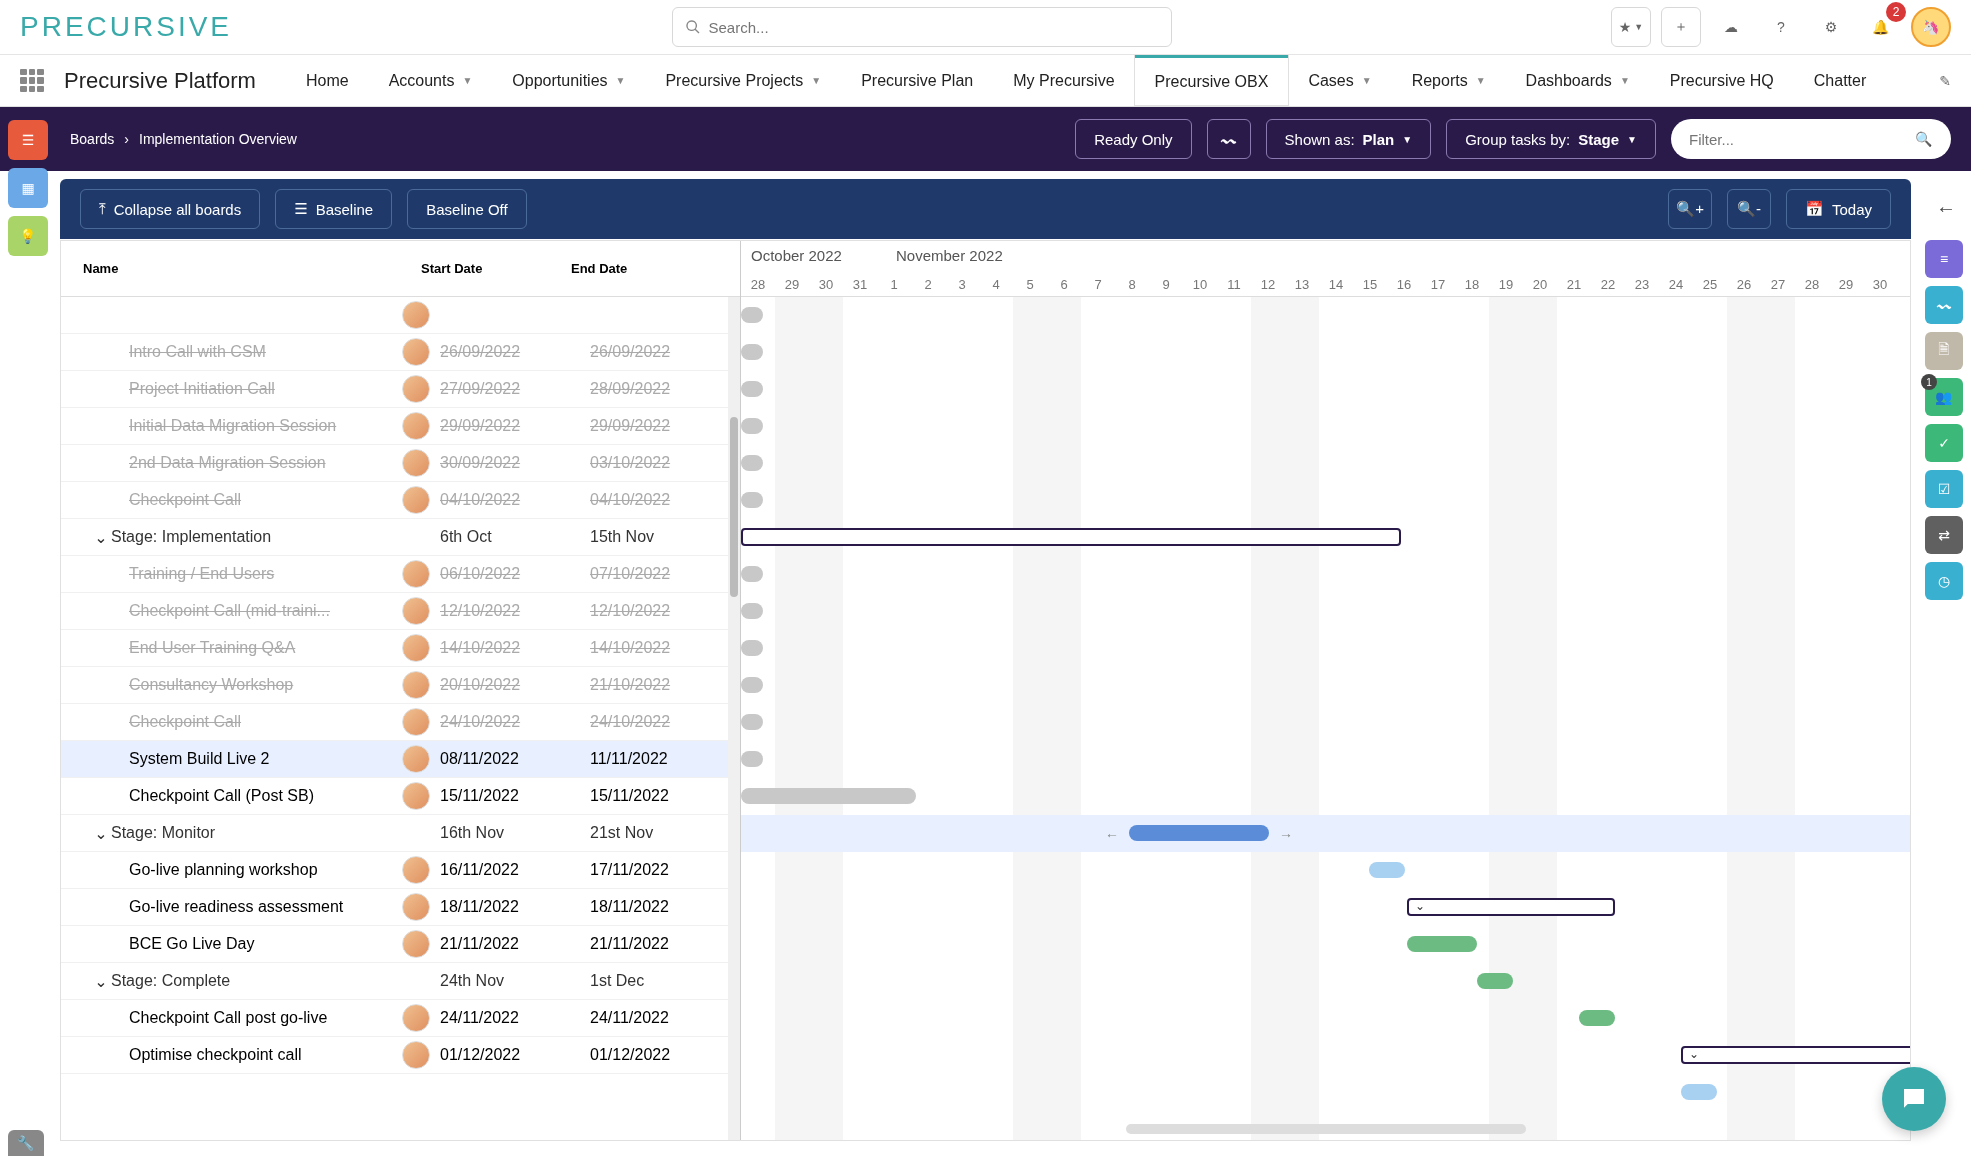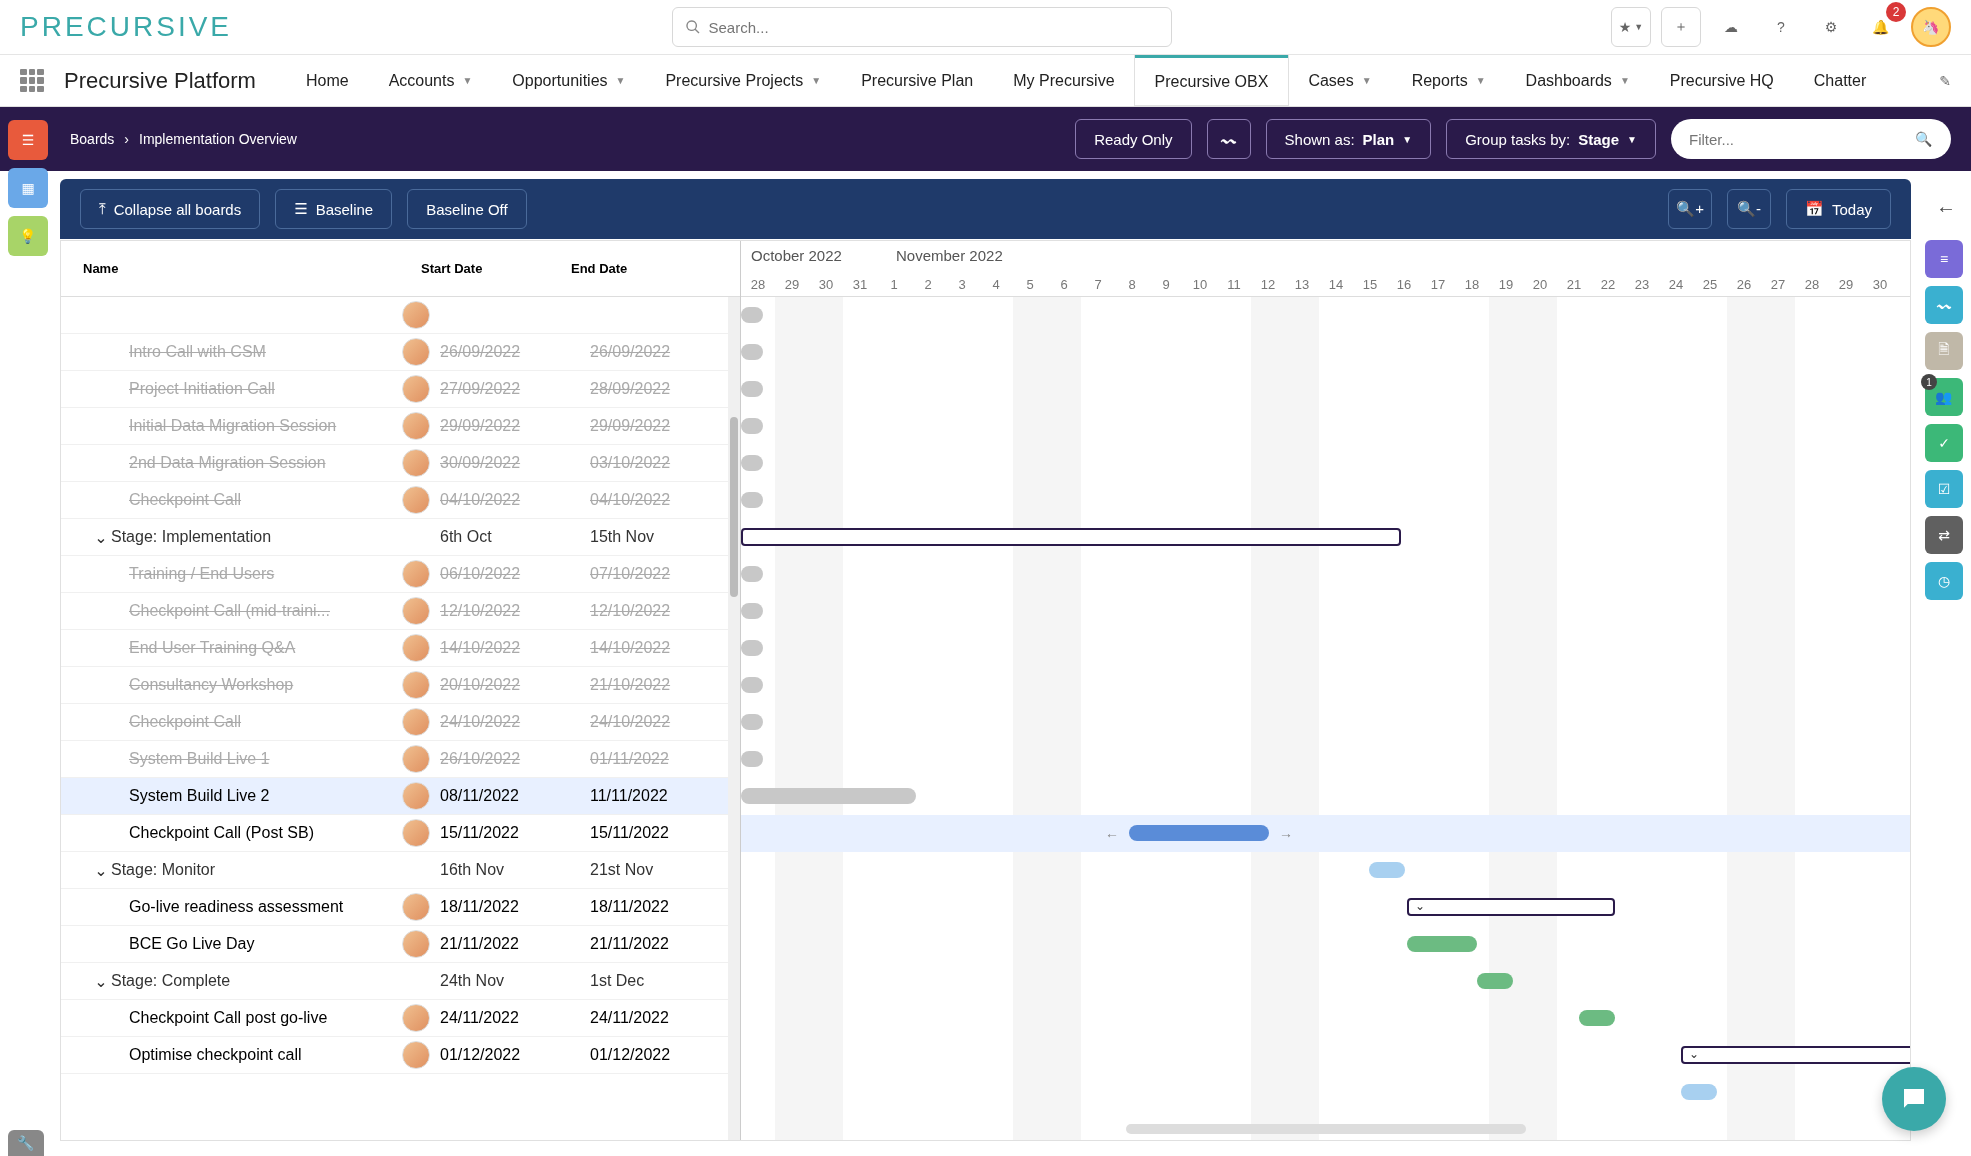--- a/index.html
+++ b/index.html
@@ -349,28 +349,20 @@
           <div class="task-end">21/10/2022</div>
         </div>
         <div class="task-row completed">
           <div class="indent"></div>
           <div class="indent"></div>
           <div class="task-name">Checkpoint Call</div>
           <div class="avatar"></div>
           <div class="task-start">24/10/2022</div>
           <div class="task-end">24/10/2022</div>
         </div>
-        <div class="task-row completed">
-          <div class="indent"></div>
-          <div class="indent"></div>
-          <div class="task-name">System Build Live 1</div>
-          <div class="avatar"></div>
-          <div class="task-start">26/10/2022</div>
-          <div class="task-end">01/11/2022</div>
-        </div>
         <div class="task-row highlight">
           <div class="indent"></div>
           <div class="indent"></div>
           <div class="task-name">System Build Live 2</div>
           <div class="avatar"></div>
           <div class="task-start">08/11/2022</div>
           <div class="task-end">11/11/2022</div>
         </div>
         <div class="task-row">
           <div class="indent"></div>
@@ -379,20 +371,28 @@
           <div class="avatar"></div>
           <div class="task-start">15/11/2022</div>
           <div class="task-end">15/11/2022</div>
         </div>
         <div class="task-row stage">
           <div class="indent"></div>
           <div class="toggle">⌄</div>
           <div class="task-name">Stage: Monitor</div>
           <div class="task-start">16th Nov</div>
           <div class="task-end">21st Nov</div>
+        </div>
+        <div class="task-row">
+          <div class="indent"></div>
+          <div class="indent"></div>
+          <div class="task-name">Go-live planning workshop</div>
+          <div class="avatar"></div>
+          <div class="task-start">16/11/2022</div>
+          <div class="task-end">17/11/2022</div>
         </div>
         <div class="task-row">
           <div class="indent"></div>
           <div class="indent"></div>
           <div class="task-name">Go-live readiness assessment</div>
           <div class="avatar"></div>
           <div class="task-start">18/11/2022</div>
           <div class="task-end">18/11/2022</div>
         </div>
         <div class="task-row">

